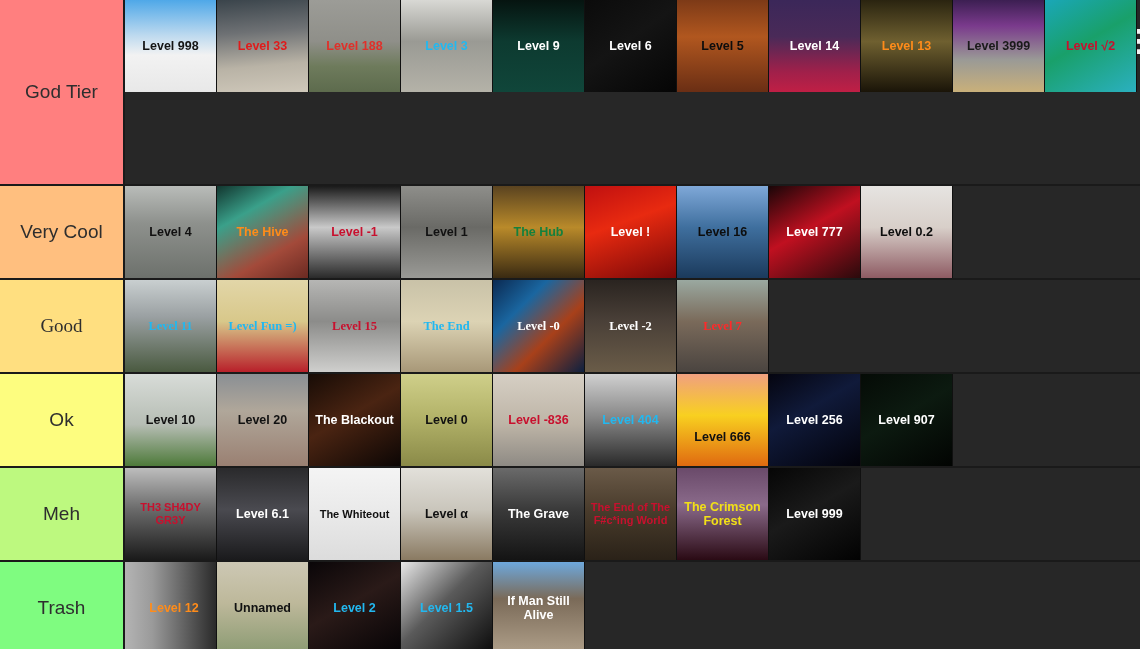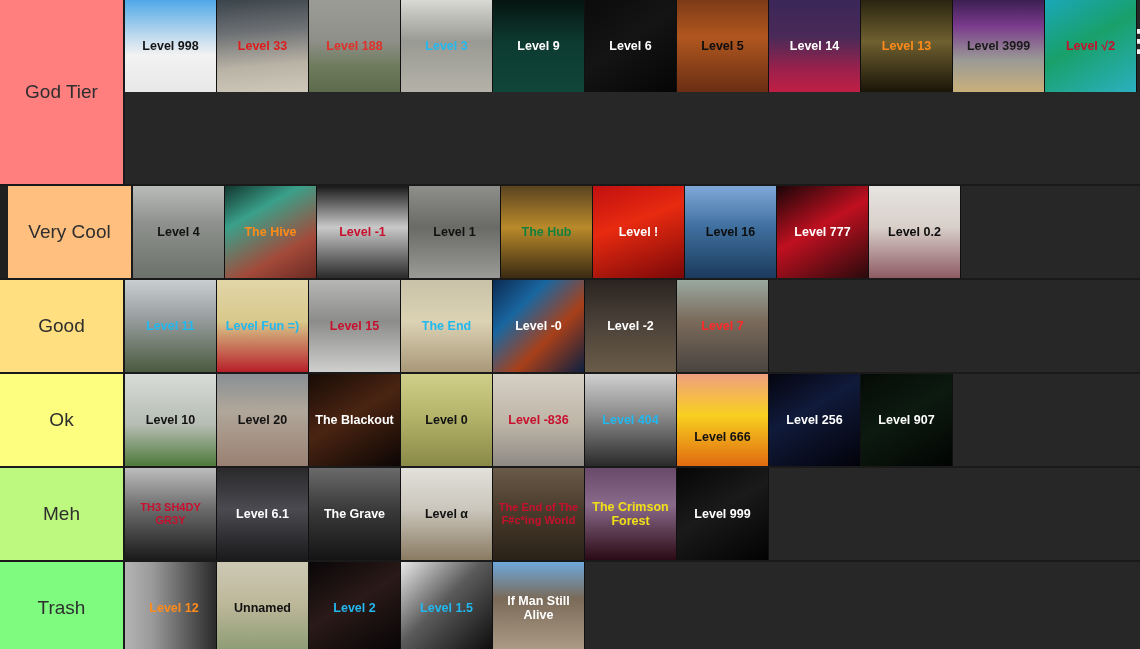--- a/index.html
+++ b/index.html
@@ -159,21 +159,21 @@
           <div class="tile">
             <div class="thumb" style="background: linear-gradient(rgb(60, 31, 82) 0%, rgb(122, 58, 140) 28%, rgb(154, 154, 150) 65%, rgb(201, 176, 122) 100%);"></div>
             <div class="cap" style="color: rgb(26, 26, 26);">Level 3999</div>
           </div>
           <div class="tile">
             <div class="thumb" style="background: linear-gradient(150deg, rgb(26, 167, 184) 0%, rgb(25, 160, 106) 45%, rgb(43, 176, 192) 100%);"></div>
             <div class="cap" style="color: rgb(200, 16, 46);">Level √2</div>
           </div>
         </div>
       </div>
-      <div class="tier-row" style="min-height: 93px; padding-left: 8px;">
+      <div class="tier-row" style="min-height: 93px;">
         <div class="tier-label" style="background: rgb(255, 191, 127);">Very Cool</div>
         <div class="tier-items" style="background: rgb(39, 39, 39);">
           <div class="tile">
             <div class="thumb" style="background: linear-gradient(rgb(185, 188, 185) 0%, rgb(142, 145, 141) 40%, rgb(109, 113, 108) 100%);"></div>
             <div class="cap" style="color: rgb(17, 17, 17);">Level 4</div>
           </div>
           <div class="tile">
             <div class="thumb" style="background: linear-gradient(150deg, rgb(18, 54, 47) 0%, rgb(58, 160, 138) 30%, rgb(163, 74, 58) 70%, rgb(107, 42, 34) 100%);"></div>
             <div class="cap" style="color: rgb(255, 140, 26);">The Hive</div>
           </div>
@@ -200,21 +200,21 @@
           <div class="tile">
             <div class="thumb" style="background: linear-gradient(150deg, rgb(26, 6, 8) 0%, rgb(192, 16, 32) 45%, rgb(42, 10, 12) 100%);"></div>
             <div class="cap" style="color: rgb(255, 255, 255);">Level 777</div>
           </div>
           <div class="tile">
             <div class="thumb" style="background: linear-gradient(rgb(230, 228, 225) 0%, rgb(216, 207, 201) 45%, rgb(142, 91, 99) 100%);"></div>
             <div class="cap" style="color: rgb(13, 13, 13);">Level 0.2</div>
           </div>
         </div>
       </div>
-      <div class="tier-row" style="min-height: 93px;">
+      <div class="tier-row" style="min-height: 93px; font-family: Liberation Serif, serif;">
         <div class="tier-label" style="background: rgb(255, 223, 128);">Good</div>
         <div class="tier-items" style="background: rgb(39, 39, 39);">
           <div class="tile">
             <div class="thumb" style="background: linear-gradient(rgb(201, 207, 208) 0%, rgb(154, 160, 162) 40%, rgb(74, 90, 64) 100%);"></div>
             <div class="cap" style="color: rgb(34, 184, 240);">Level 11</div>
           </div>
           <div class="tile">
             <div class="thumb" style="background: linear-gradient(rgb(226, 214, 168) 0%, rgb(216, 200, 138) 45%, rgb(184, 32, 42) 100%);"></div>
             <div class="cap" style="color: rgb(34, 184, 240);">Level Fun =)</div>
           </div>
@@ -286,28 +286,32 @@
         <div class="tier-items" style="background: rgb(39, 39, 39);">
           <div class="tile">
             <div class="thumb" style="background: linear-gradient(rgb(189, 189, 189) 0%, rgb(106, 106, 106) 45%, rgb(26, 26, 26) 100%);"></div>
             <div class="cap sm" style="color: rgb(200, 16, 46);">TH3 SH4DY GR3Y</div>
           </div>
           <div class="tile">
             <div class="thumb" style="background: linear-gradient(rgb(42, 42, 44) 0%, rgb(74, 74, 80) 45%, rgb(26, 26, 28) 100%);"></div>
             <div class="cap" style="color: rgb(255, 255, 255);">Level 6.1</div>
           </div>
           <div class="tile">
+            <div class="thumb" style="background: linear-gradient(rgb(244, 244, 244) 0%, rgb(232, 232, 232) 55%, rgb(220, 220, 220) 100%);"></div>
+            <div class="cap sm" style="color: rgb(17, 17, 17);">The Whiteout</div>
+          </div>
+          <div class="tile">
+            <div class="thumb" style="background: linear-gradient(rgb(226, 224, 218) 0%, rgb(202, 198, 188) 45%, rgb(138, 122, 98) 100%);"></div>
+            <div class="cap" style="color: rgb(17, 17, 17);">Level α</div>
+          </div>
+          <div class="tile">
             <div class="thumb" style="background: linear-gradient(rgb(106, 106, 106) 0%, rgb(58, 58, 58) 45%, rgb(20, 20, 20) 100%);"></div>
             <div class="cap" style="color: rgb(255, 255, 255);">The Grave</div>
           </div>
           <div class="tile">
-            <div class="thumb" style="background: linear-gradient(rgb(226, 224, 218) 0%, rgb(202, 198, 188) 45%, rgb(138, 122, 98) 100%);"></div>
-            <div class="cap" style="color: rgb(17, 17, 17);">Level α</div>
-          </div>
-          <div class="tile">
             <div class="thumb" style="background: linear-gradient(rgb(106, 90, 72) 0%, rgb(74, 60, 44) 45%, rgb(42, 34, 24) 100%);"></div>
             <div class="cap sm" style="color: rgb(200, 16, 46);">The End of The F#c*ing World</div>
           </div>
           <div class="tile">
             <div class="thumb" style="background: linear-gradient(rgb(106, 74, 106) 0%, rgb(138, 106, 138) 40%, rgb(42, 10, 20) 100%);"></div>
             <div class="cap" style="color: rgb(242, 224, 23);">The Crimson Forest</div>
           </div>
           <div class="tile">
             <div class="thumb" style="background: linear-gradient(150deg, rgb(6, 6, 6) 0%, rgb(26, 26, 26) 45%, rgb(2, 2, 2) 100%);"></div>
             <div class="cap" style="color: rgb(255, 255, 255);">Level 999</div>

